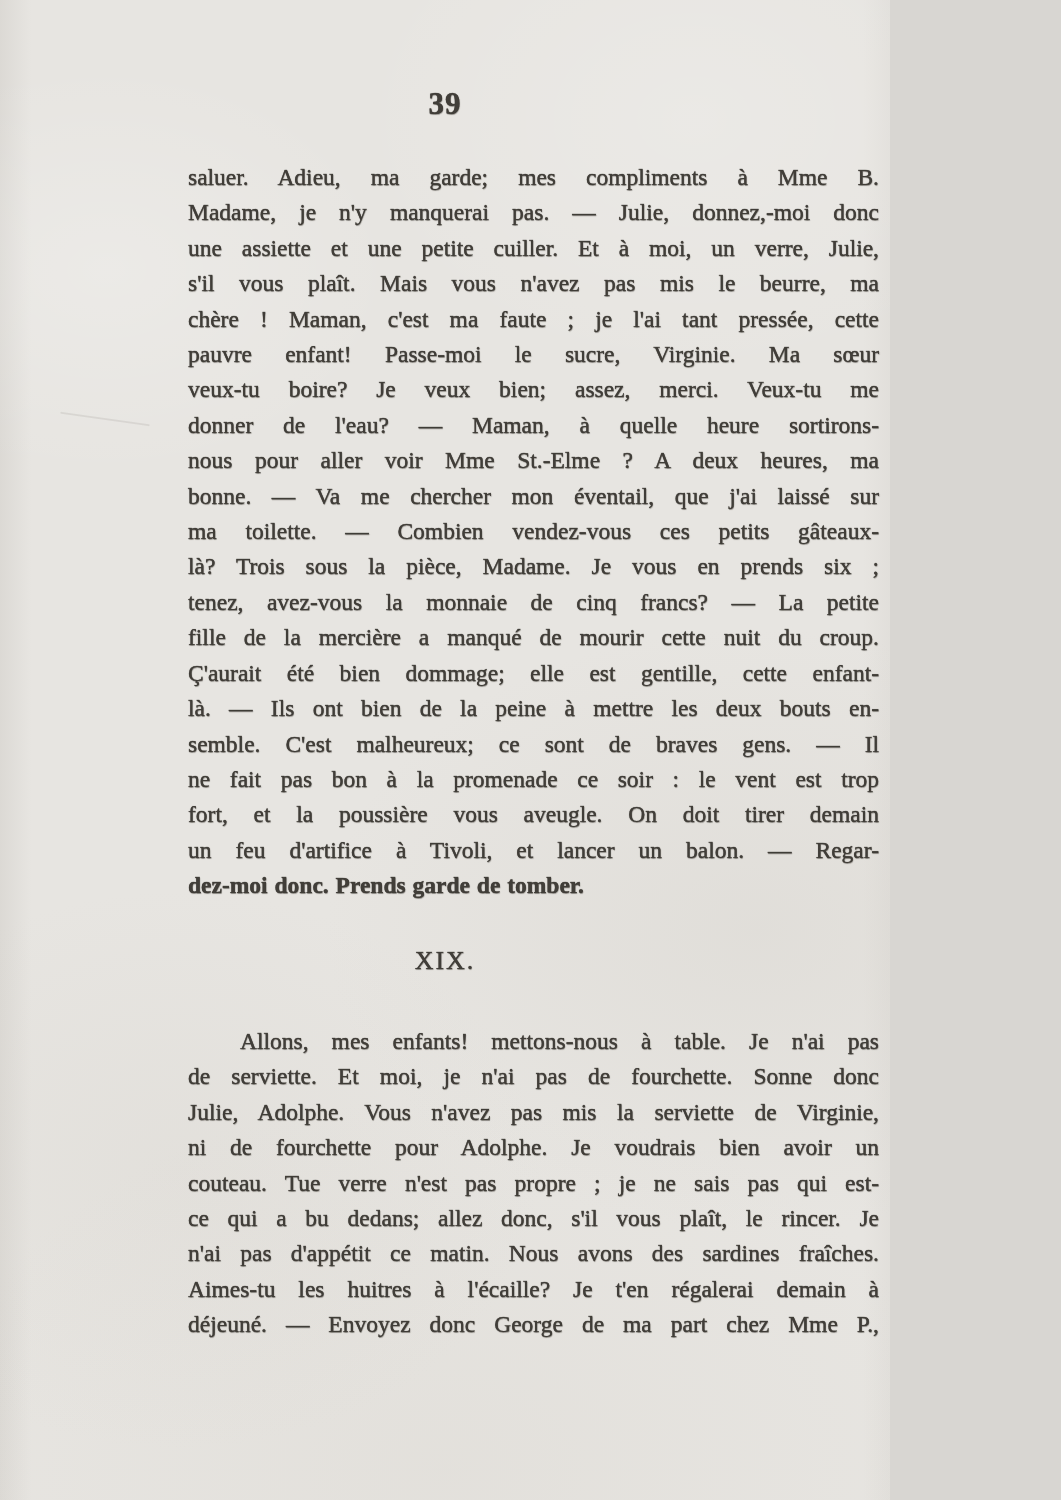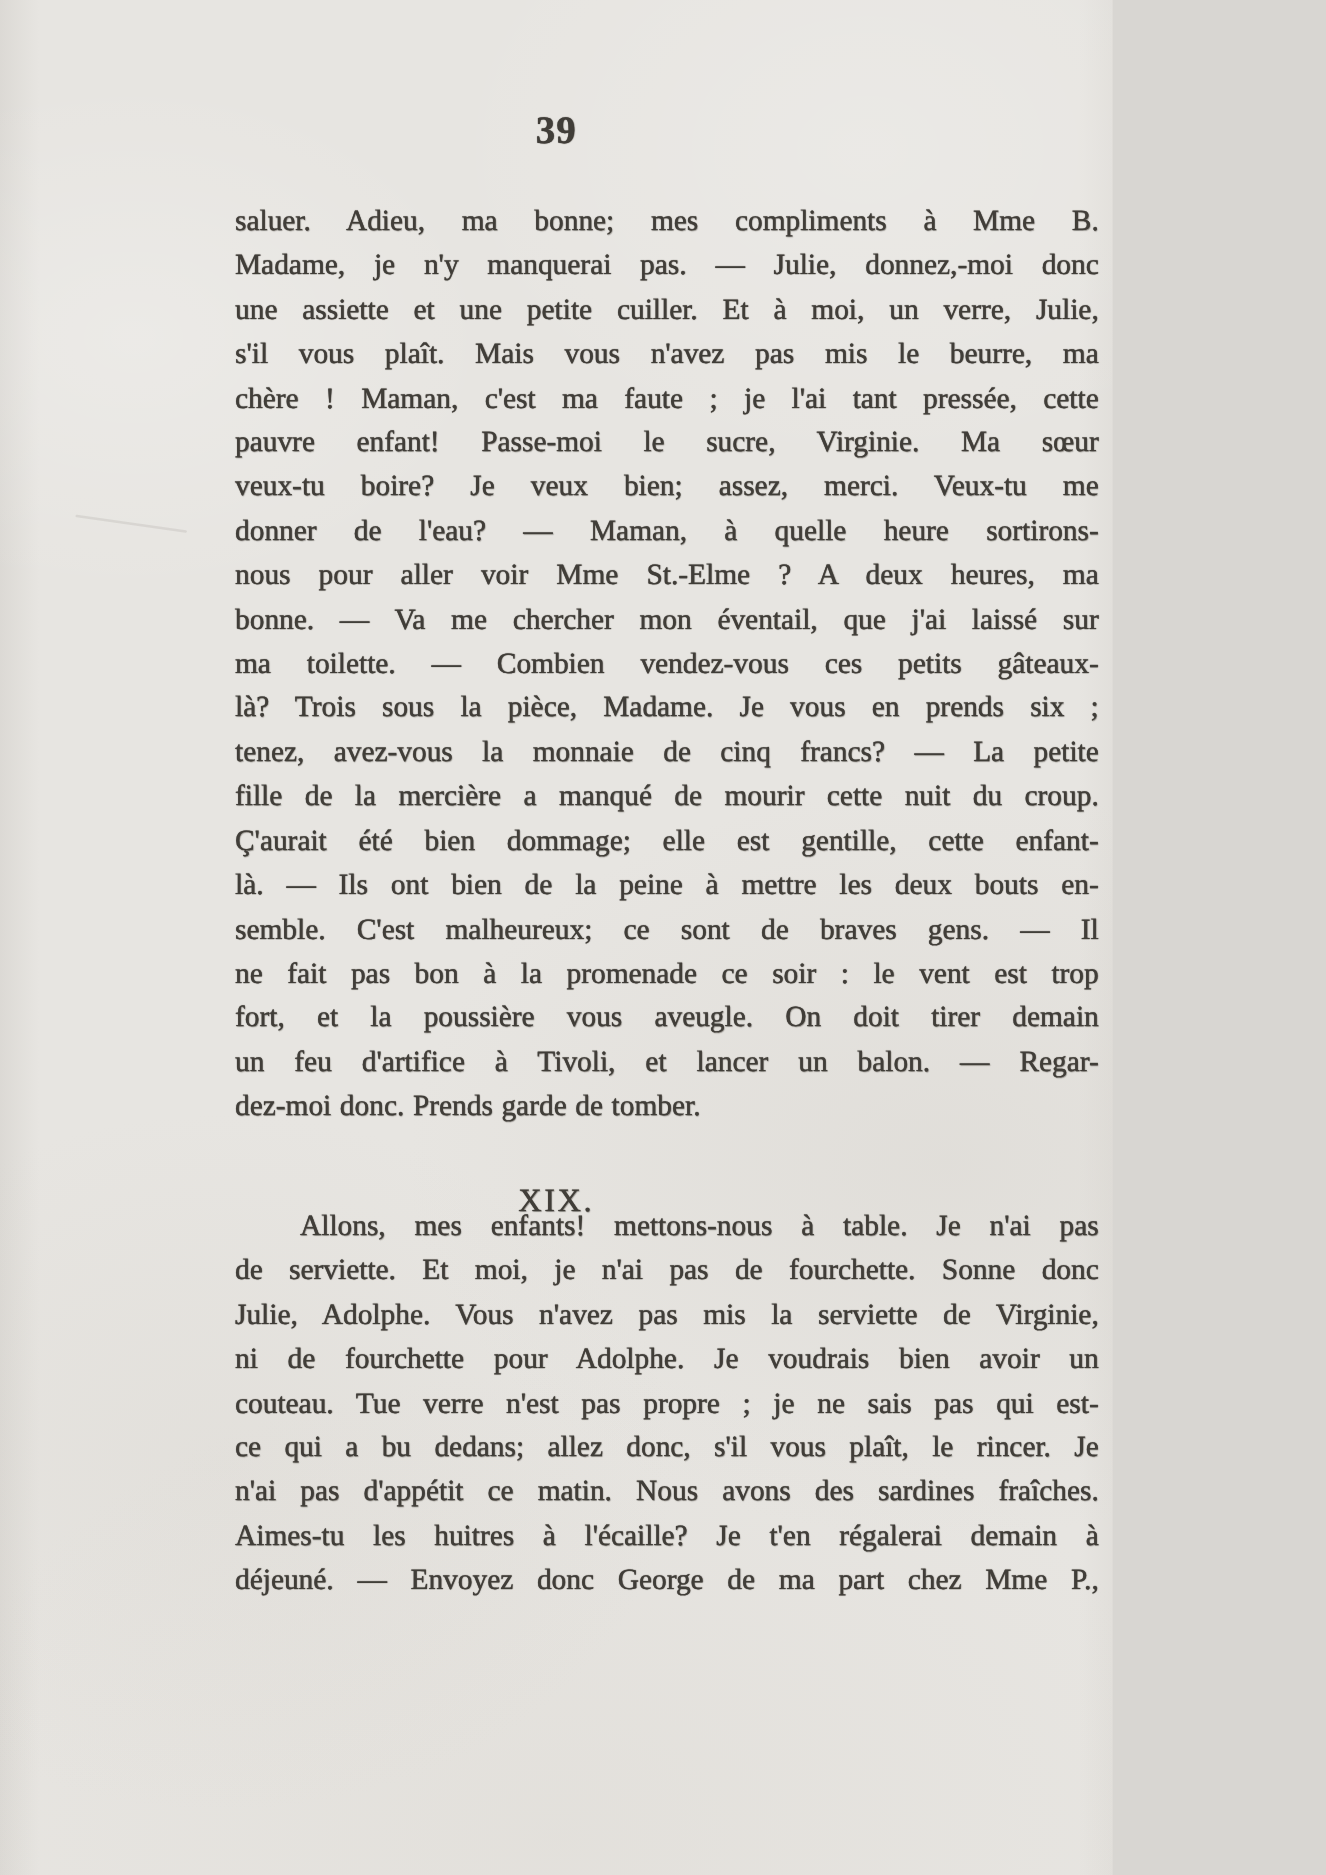--- a/index.html
+++ b/index.html
@@ -50,28 +50,29 @@
     letter-spacing: 1px;
   }
   .para {
     position: absolute;
     left: 188px;
     width: 691px;
     font-size: 23.5px;
     line-height: 35.4px;
   }
   .para1 { top: 160px; }
-  .para2 { top: 964px; }
+  .para2 { top: 1024px; }
   .line {
     text-align: justify;
     text-align-last: justify;
     word-spacing: 1px;
   }
   .line.last {
     text-align-last: left;
+    font-weight: bold;
   }
   .line.indent {
     text-indent: 52px;
   }
   .section-heading {
     position: absolute;
     top: 946px;
     left: 0;
     width: 100%;
     text-align: center;
@@ -83,21 +84,21 @@
 </style>
 </head>
 <body>
 
 <div class="scan">
   <div class="crease"></div>
 
   <div class="page-number ink">39</div>
 
   <div class="para para1 ink">
-    <div class="line">saluer.  Adieu,  ma bonne;  mes  compliments à Mme B.</div>
+    <div class="line">saluer.  Adieu,  ma garde;  mes  compliments à Mme B.</div>
     <div class="line">Madame, je n'y manquerai pas. — Julie, donnez,-moi donc</div>
     <div class="line">une assiette et une petite cuiller.  Et à moi, un verre, Julie,</div>
     <div class="line">s'il vous plaît.  Mais vous n'avez pas mis le beurre,  ma</div>
     <div class="line">chère ! Maman, c'est ma faute ;  je l'ai tant pressée, cette</div>
     <div class="line">pauvre  enfant!  Passe-moi  le  sucre,  Virginie.  Ma sœur</div>
     <div class="line">veux-tu boire?  Je veux bien;  assez, merci.  Veux-tu me</div>
     <div class="line">donner  de  l'eau? — Maman,  à  quelle  heure  sortirons-</div>
     <div class="line">nous pour aller voir Mme St.-Elme ?  A deux heures,  ma</div>
     <div class="line">bonne. — Va me chercher mon éventail, que j'ai laissé sur</div>
     <div class="line">ma toilette.  —  Combien  vendez-vous ces petits gâteaux-</div>

